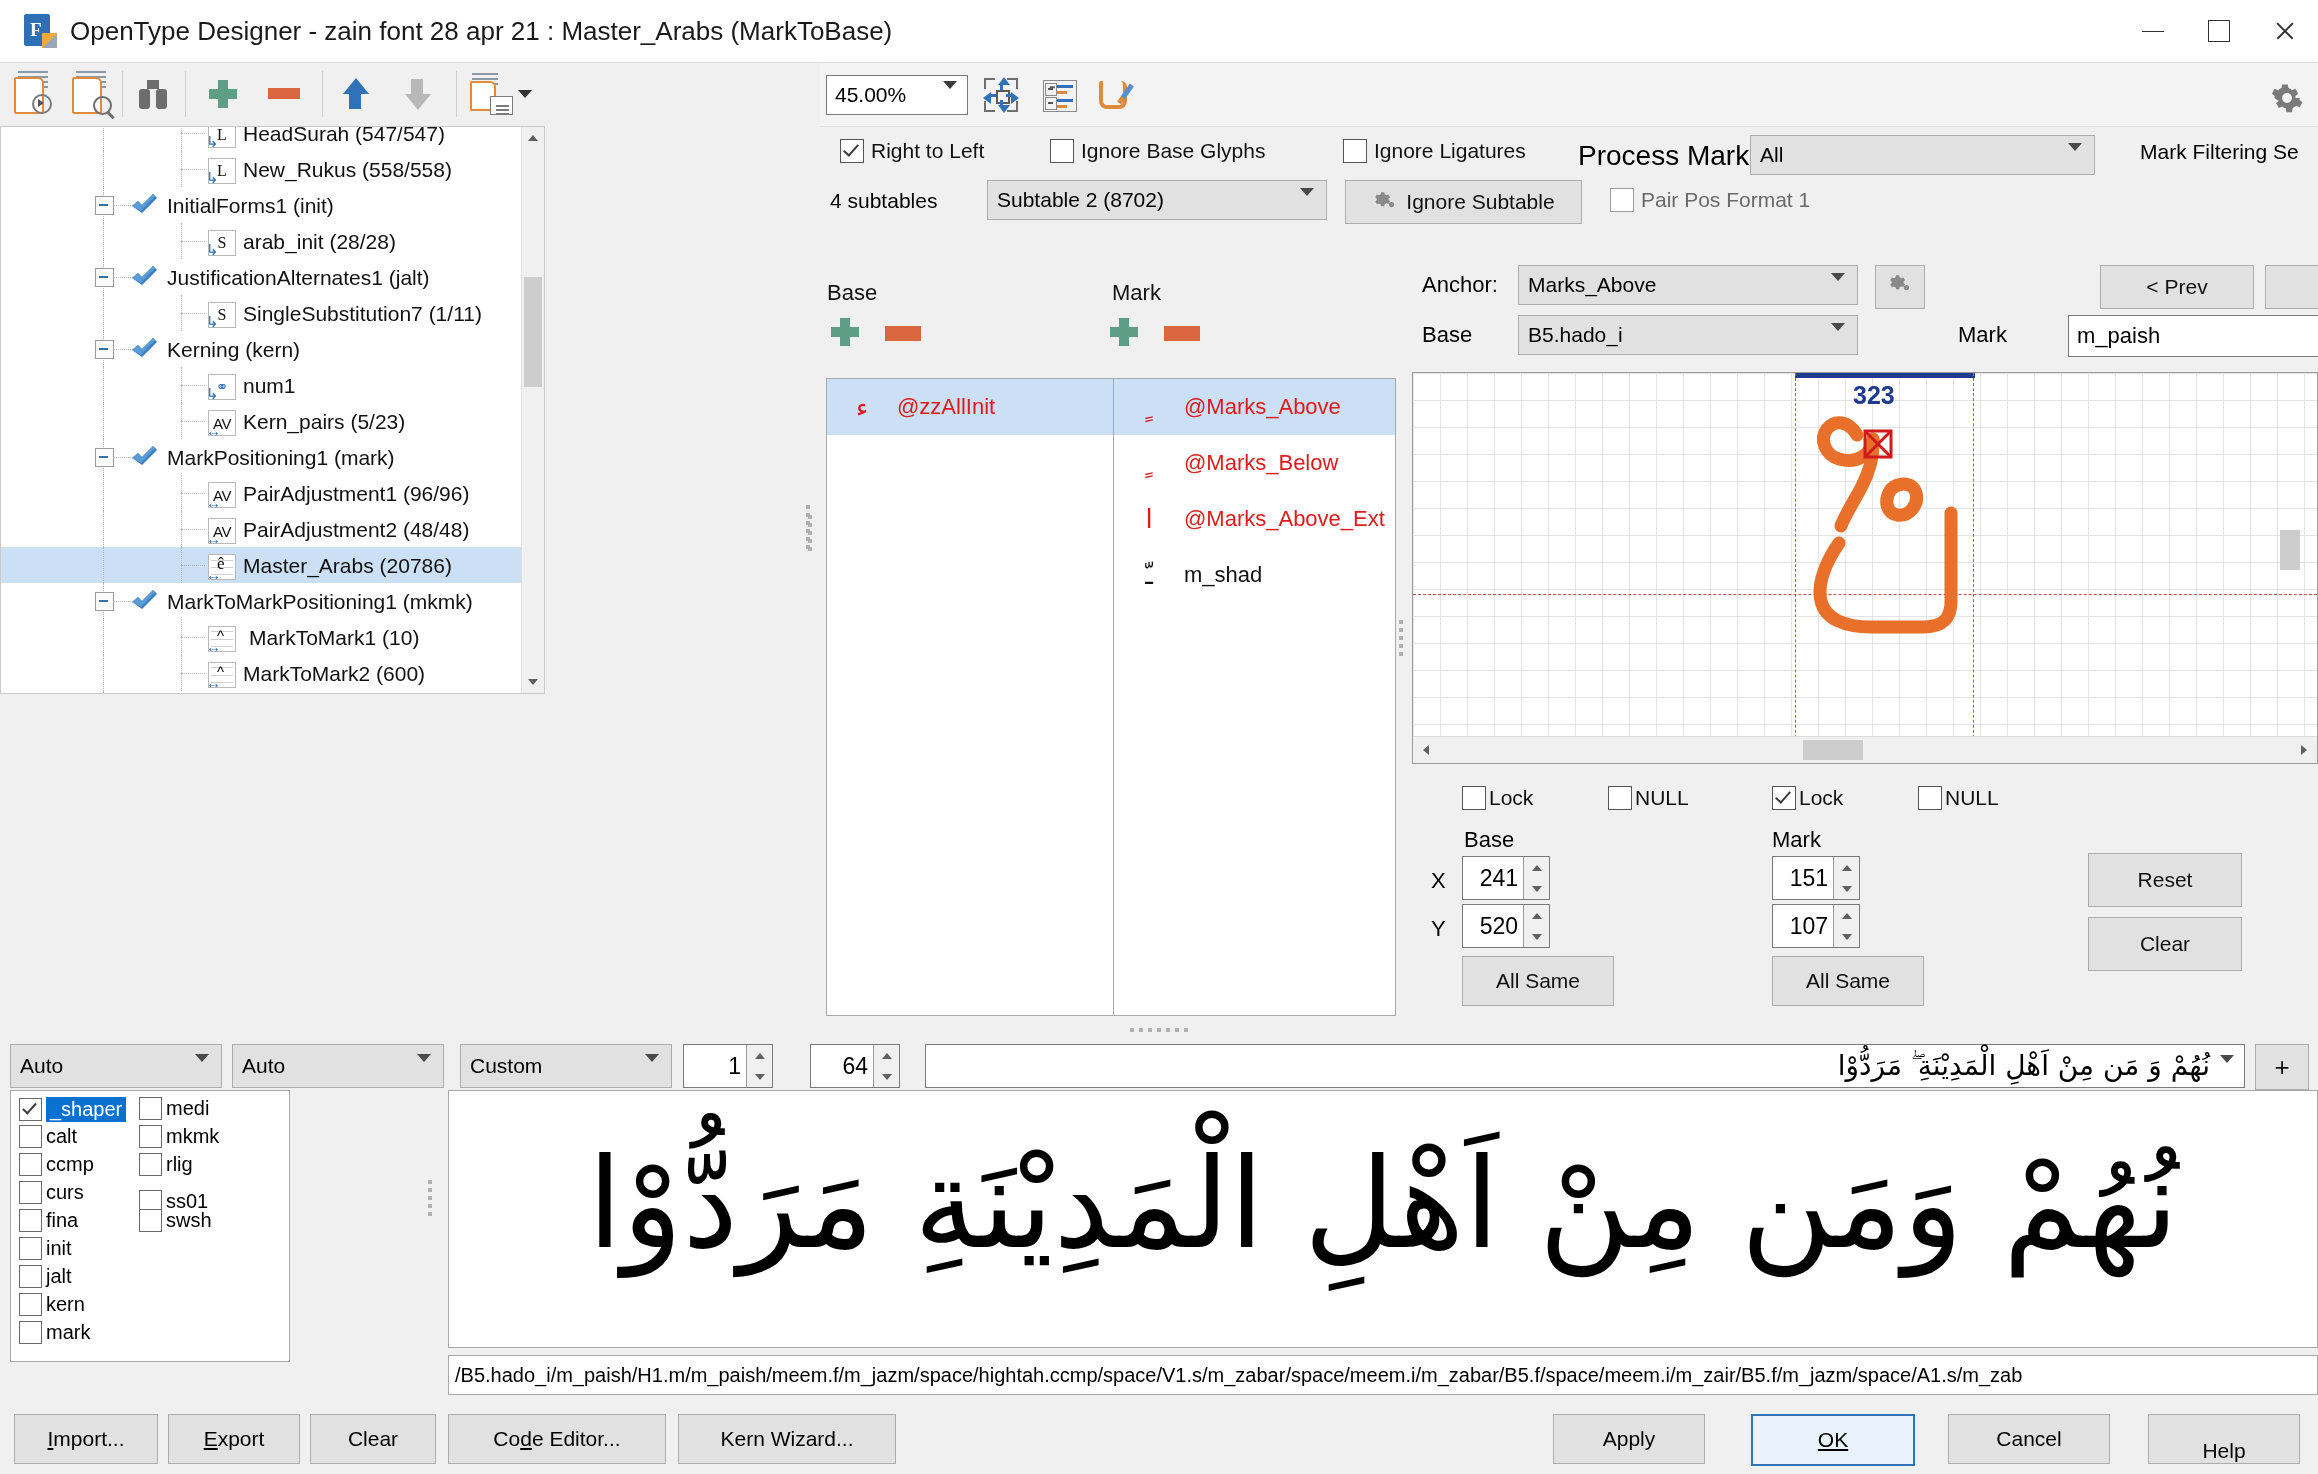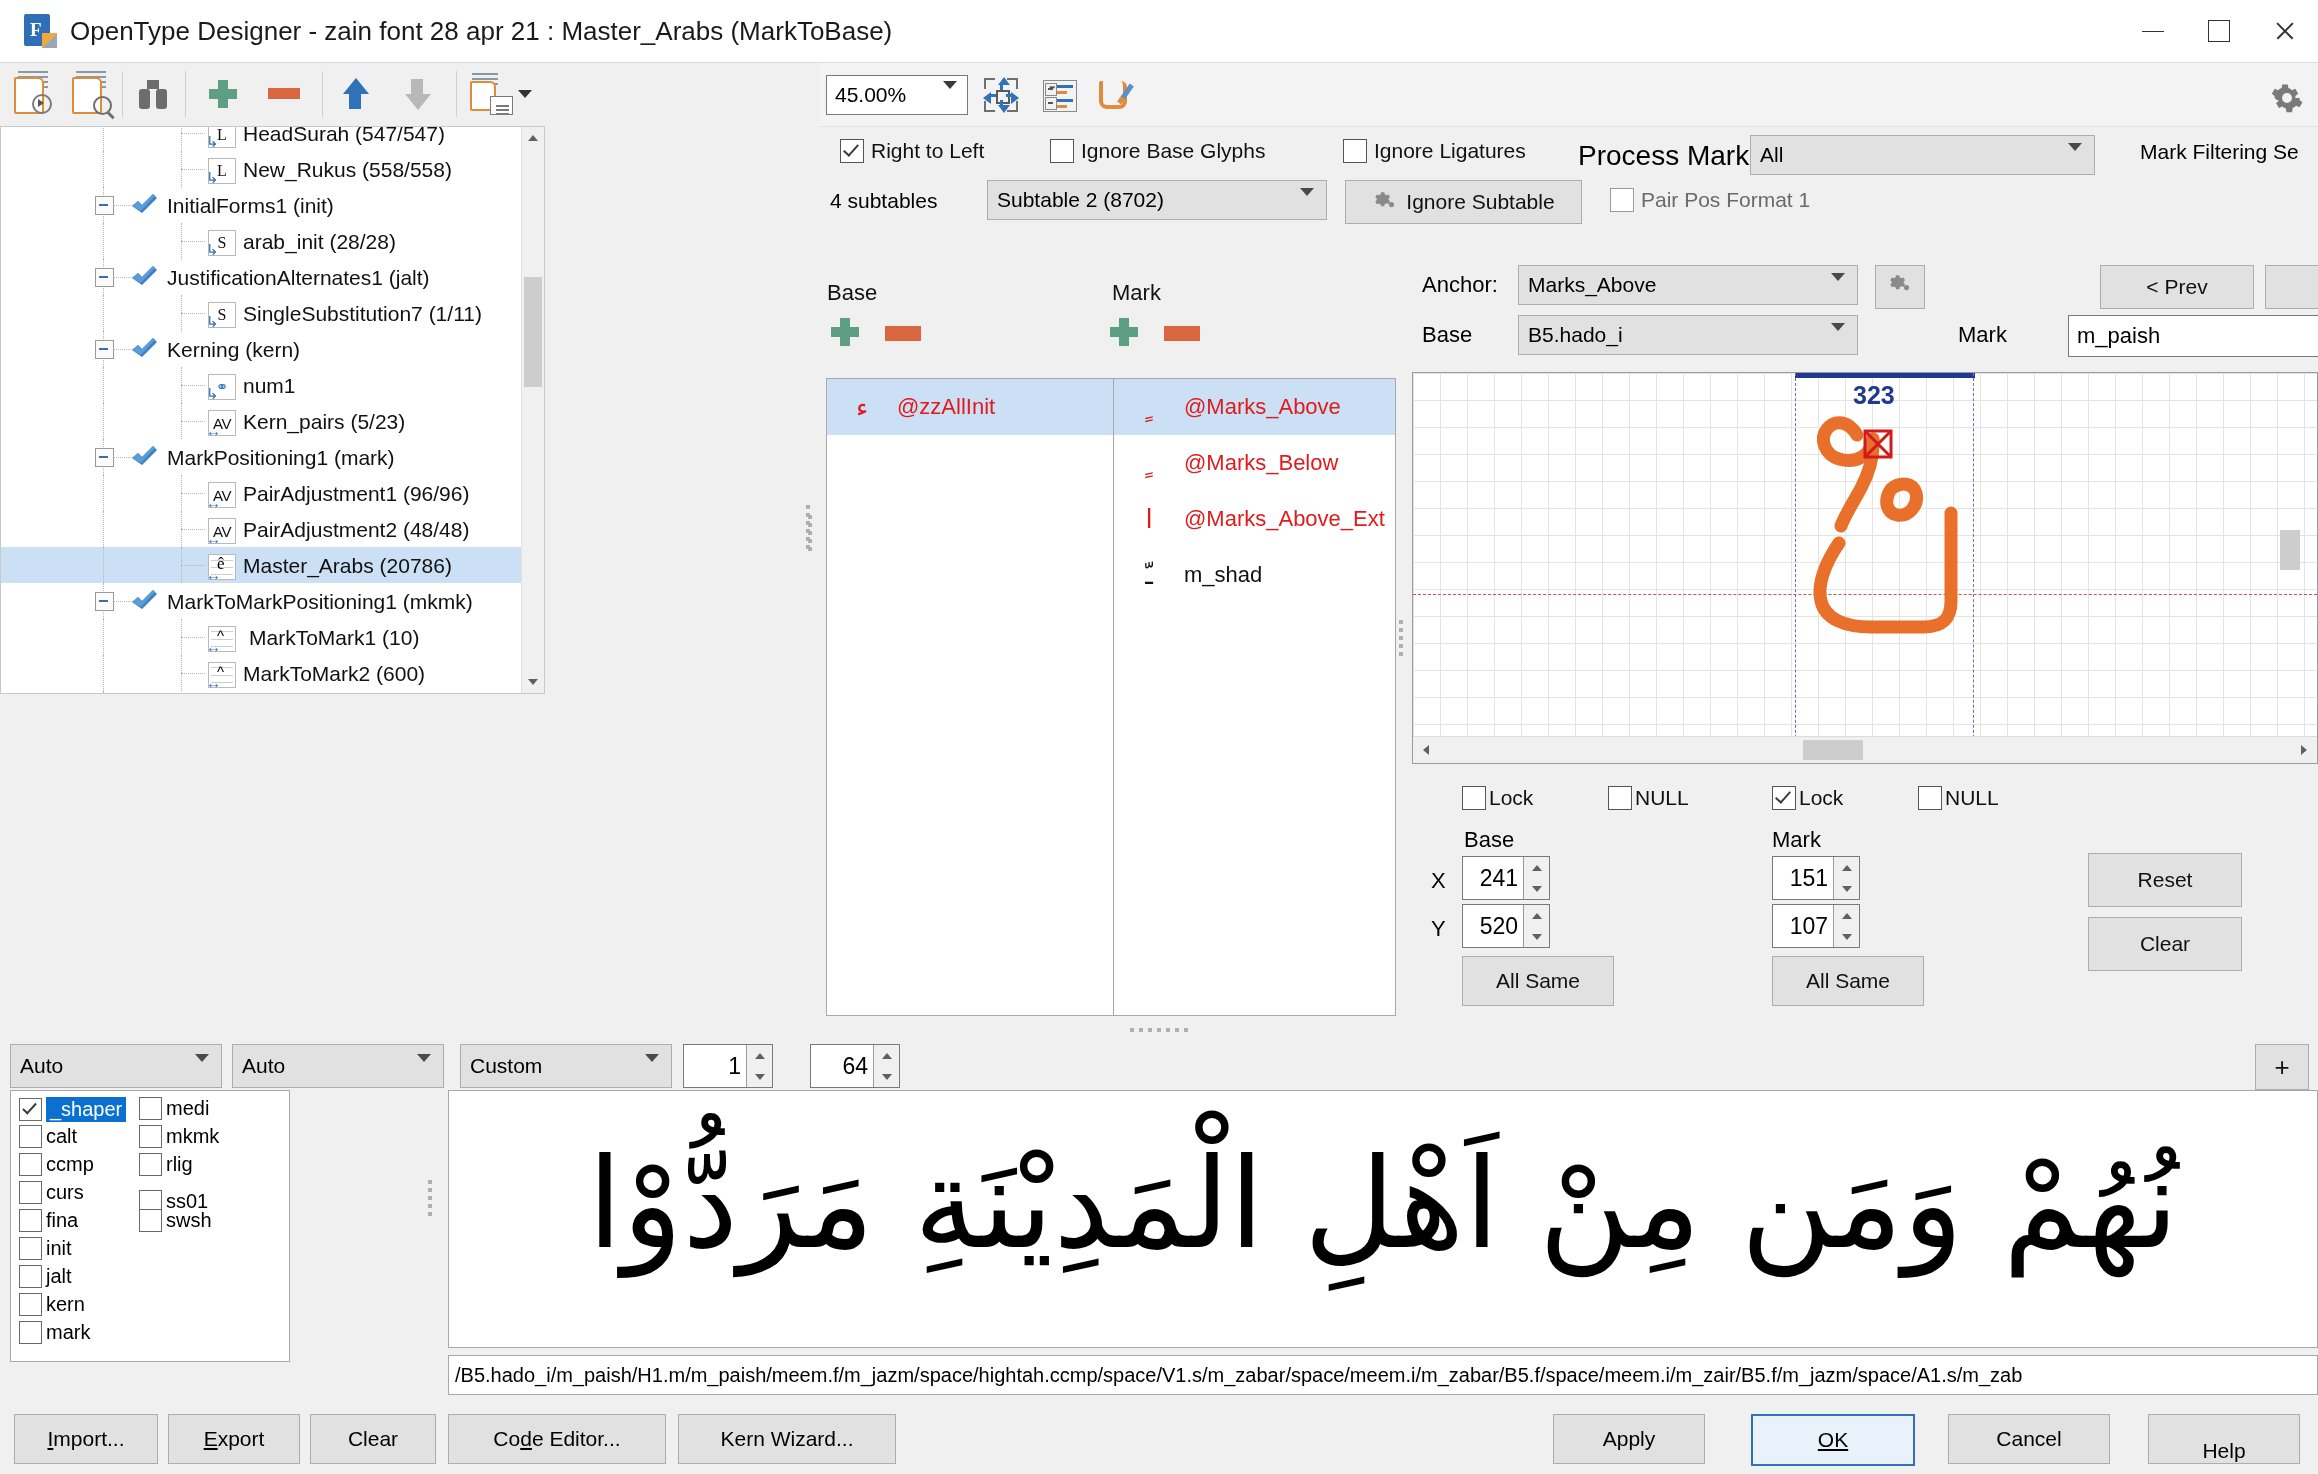--- a/index.html
+++ b/index.html
@@ -772,20 +772,24 @@
   </div>
   <div class="spin" style="position:absolute;left:810px;top:1044px;width:90px;">
     <span class="v">64</span>
     <span class="bu">
         <span class="car-u"></span>
       </span>
     <span class="bd">
         <span class="car-d"></span>
       </span>
   </div>
+  <div style="position:absolute;left:925px;top:1044px;width:1320px;height:44px;background:#fff;border:1px solid #7a7a7a;box-sizing:border-box;display:flex;align-items:center;justify-content:flex-end;padding-right:34px;position:absolute;">
+    <span class="arabic" style="font-size:28px;">نُهُمْ وَ مَن مِنْ اَهْلِ الْمَدِيْنَةِ ۖ مَرَدُّوْا</span>
+    <span class="cv" style="position:absolute;right:10px;top:18px;"><span class="cvdn2"></span></span>
+  </div>
   <div class="btn" style="position:absolute;left:2255px;top:1044px;width:52px;height:44px;font-size:26px;">
     <span>+</span>
   </div>
 
   <div class="featbox">
     <div id="feat-col1">
         <div class="fitem" style="left: 8px; top: 6px;">
           <span class="fcb on"></span>
           <span class="fsel">_shaper</span>
         </div>

